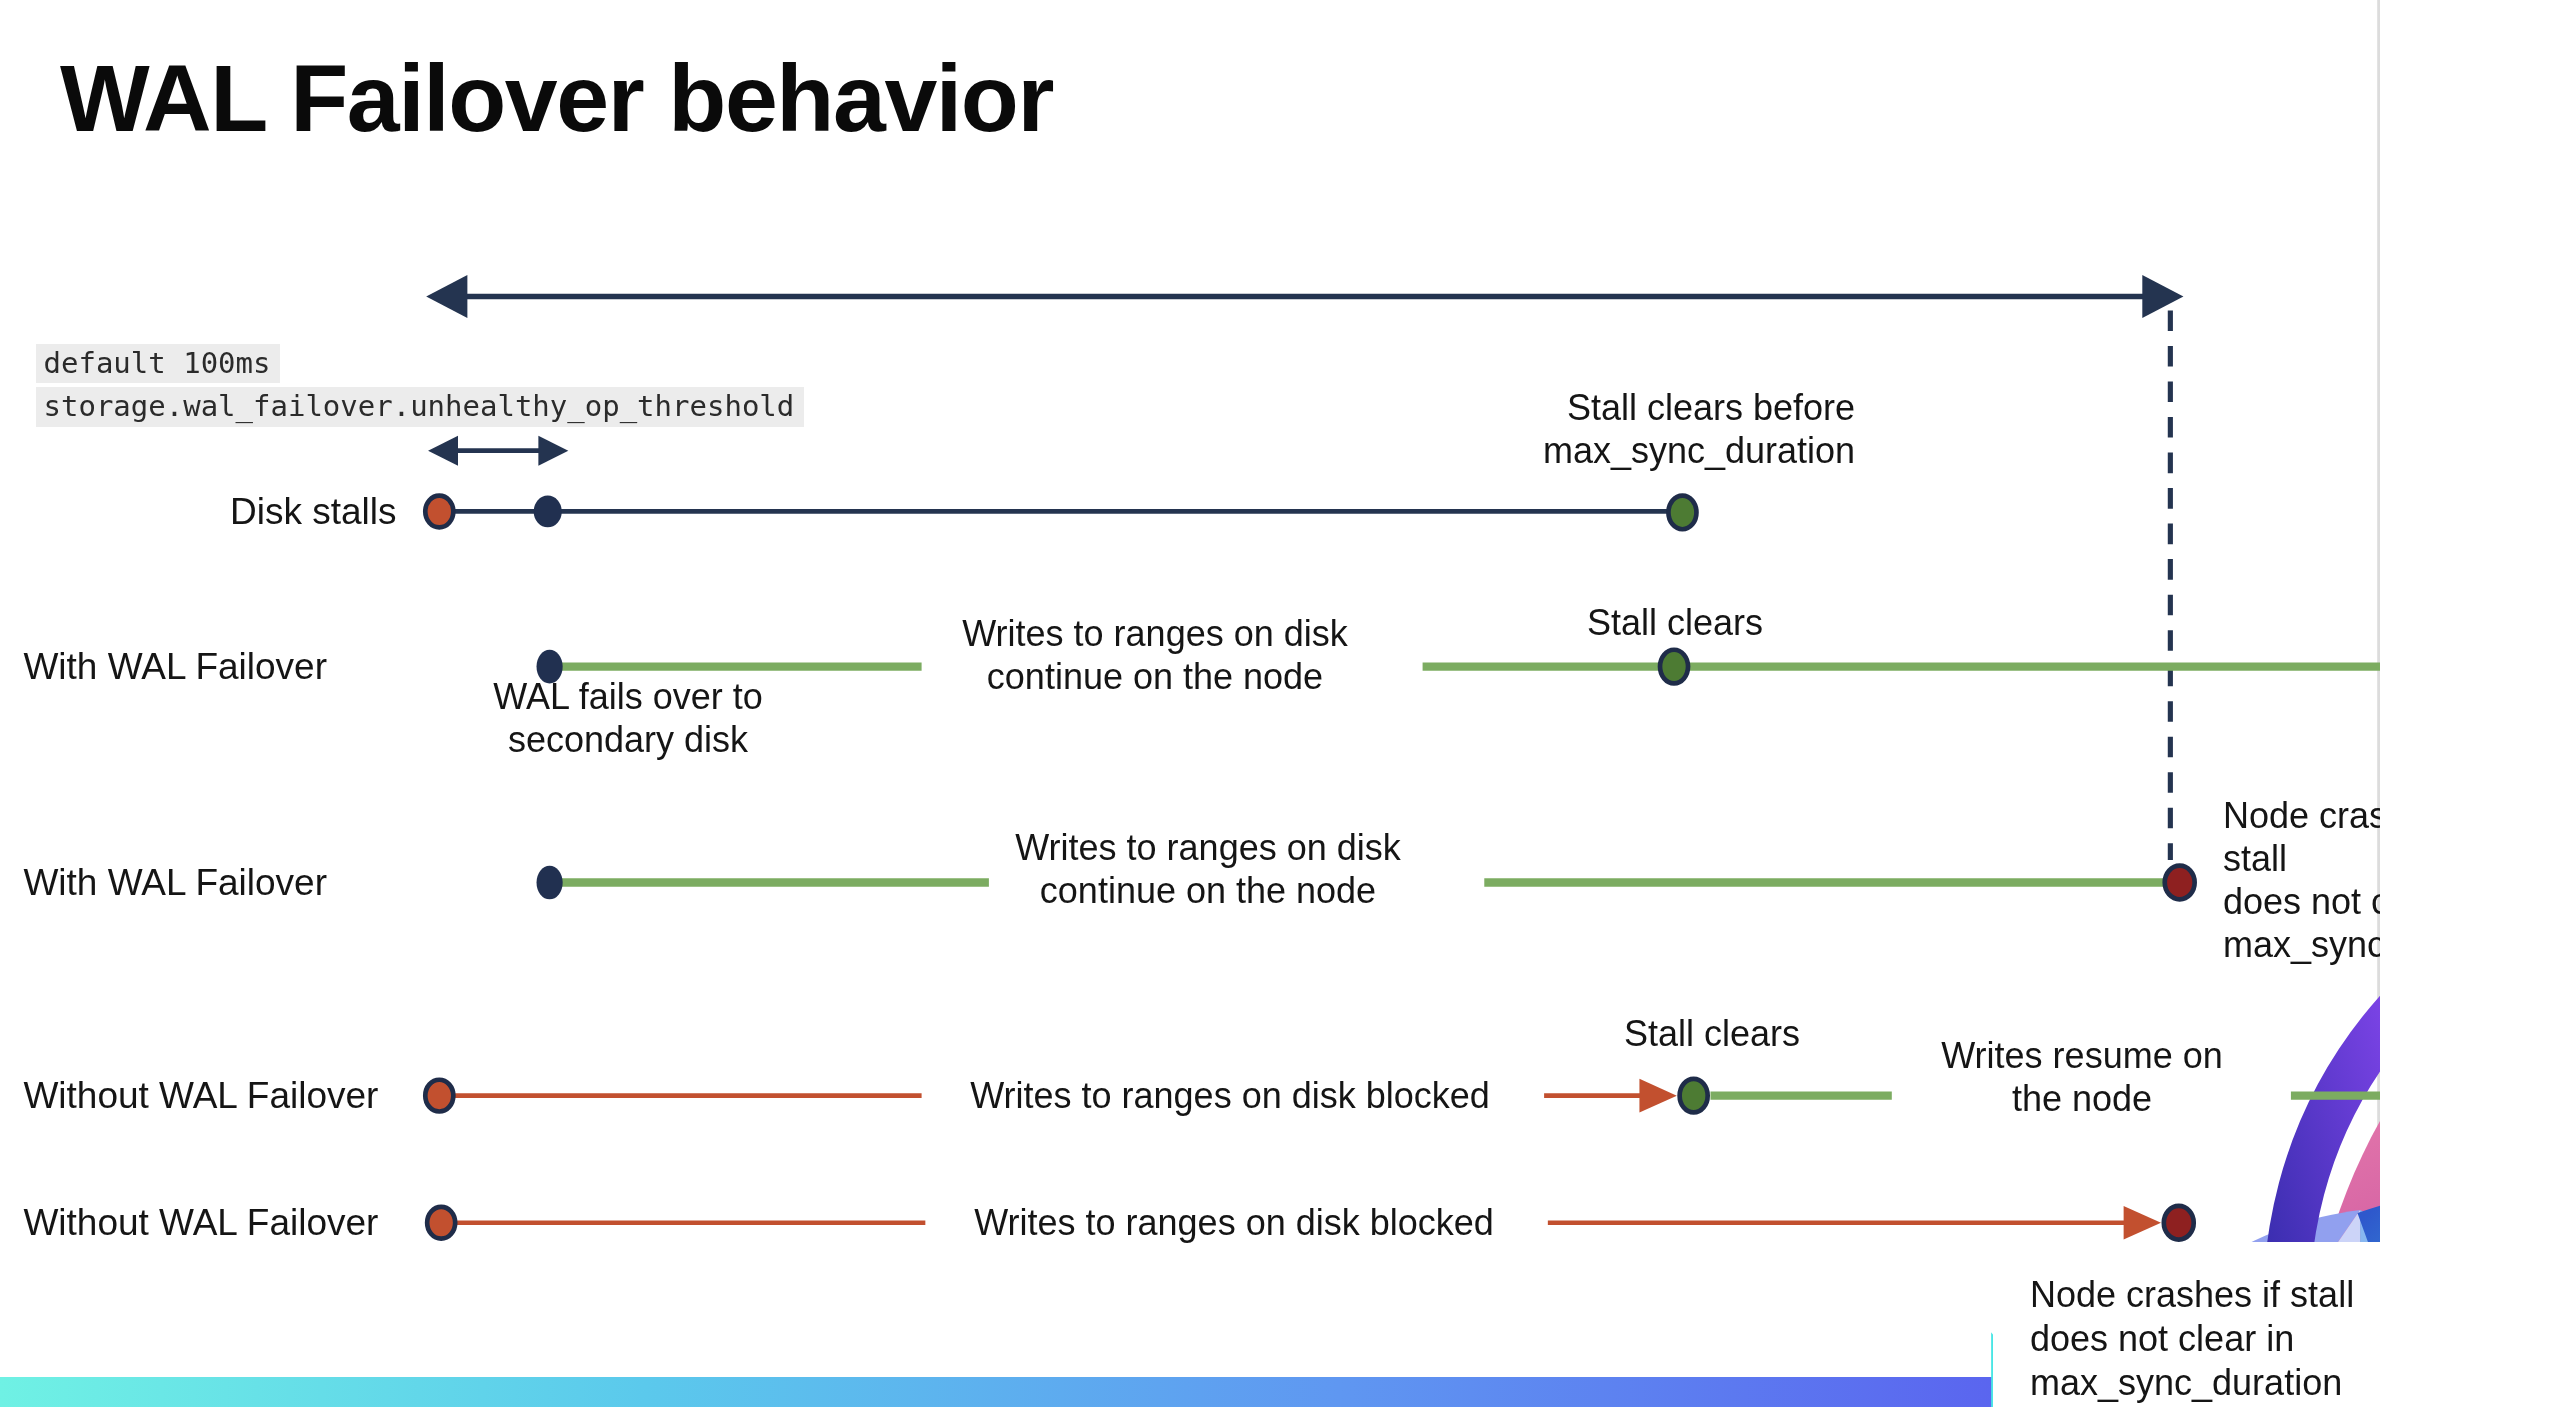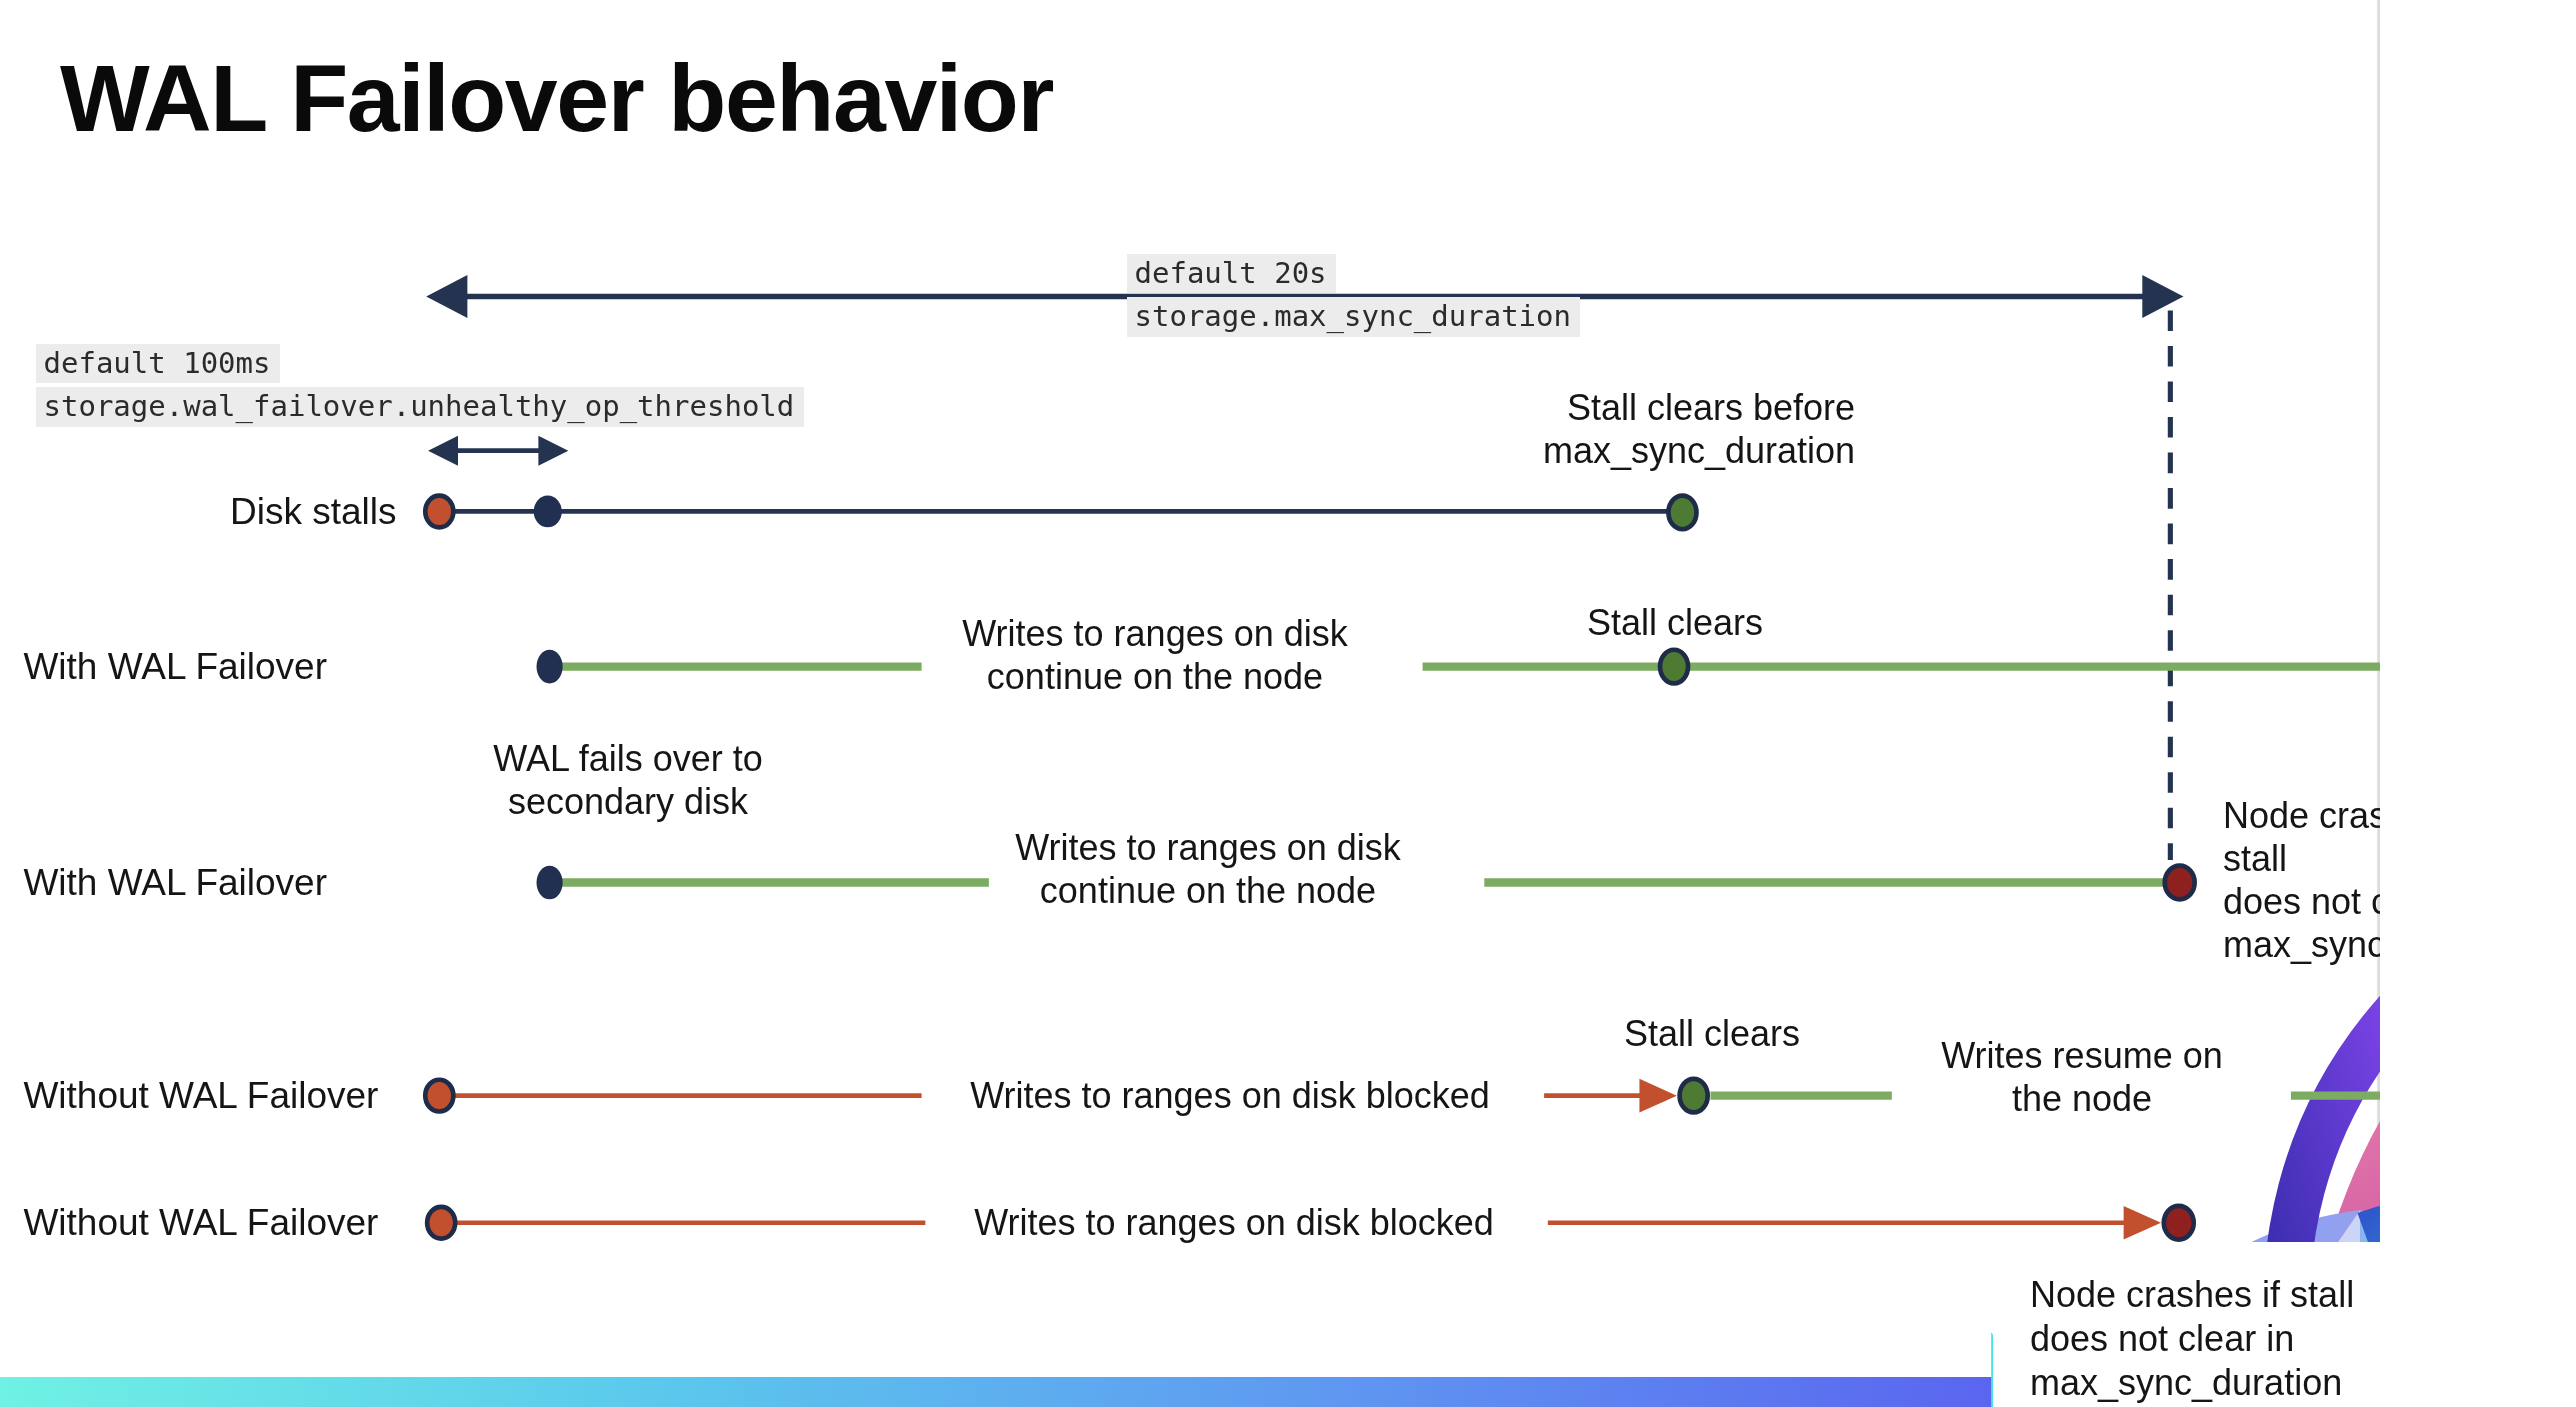--- a/index.html
+++ b/index.html
@@ -116,38 +116,34 @@
     <g fill="none" stroke="url(#gLogo)" stroke-width="8" stroke-linecap="round">
       <path d="M50 36 C44 20 26 8 6 13"></path>
       <path d="M50 36 C56 20 74 8 94 13"></path>
       <path d="M50 20 C72 34 84 62 50 110 C16 62 28 34 50 20 Z"></path>
       <path d="M50 106 L50 62 M50 62 C42 56 36 48 34 38 M50 62 C58 56 64 48 66 38"></path>
     </g>
   </svg>
 
   <div class="title">WAL Failover behavior</div>
 
-  <div class="cfg" style="left:1127px;top:254px;">
-    <span>default 20s</span>
-    <span>storage.max_sync_duration</span>
-  </div>
   <div class="cfg" style="left:36px;top:344px;">
     <span>default 100ms</span>
     <span>storage.wal_failover.unhealthy_op_threshold</span>
   </div>
 
   <div class="rlabel" style="left:230px;top:488px;">Disk stalls</div>
   <div class="rlabel" style="left:23.4px;top:643px;">With WAL Failover</div>
   <div class="rlabel" style="left:23.4px;top:859px;">With WAL Failover</div>
   <div class="rlabel" style="left:23.4px;top:1072px;">Without WAL Failover</div>
   <div class="rlabel" style="left:23.4px;top:1199px;">Without WAL Failover</div>
 
   <div class="ann center" style="left:1699px;top:386px;text-align:right;">Stall clears before
 max_sync_duration</div>
-  <div class="ann center" style="left:628px;top:737px;">WAL fails over to
+  <div class="ann center" style="left:628px;top:675px;">WAL fails over to
 secondary disk</div>
   <div class="ann center" style="left:1155px;top:612px;">Writes to ranges on disk
 continue on the node</div>
   <div class="ann center" style="left:1675px;top:601px;">Stall clears</div>
   <div class="ann center" style="left:1208px;top:826px;">Writes to ranges on disk
 continue on the node</div>
   <div class="ann" style="left:2223px;top:794px;">Node crashes if stall
 does not clear in
 max_sync_duration</div>
   <div class="ann center" style="left:1230px;top:1074px;">Writes to ranges on disk  blocked</div>

